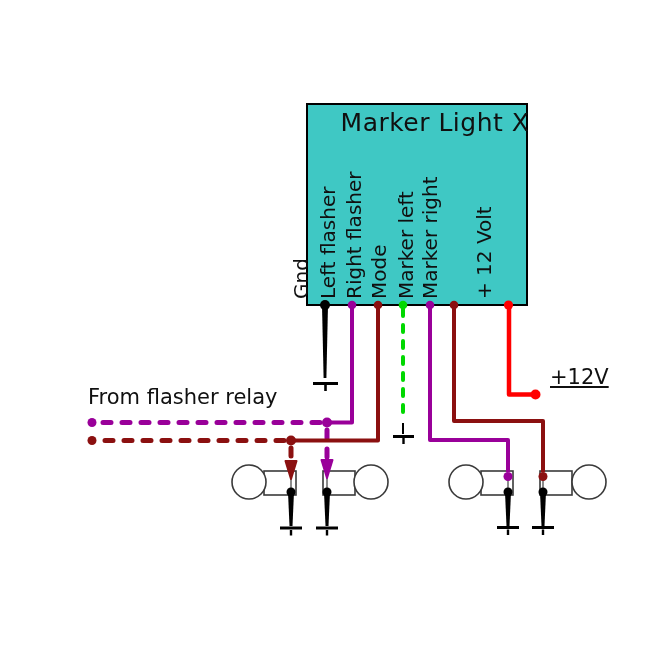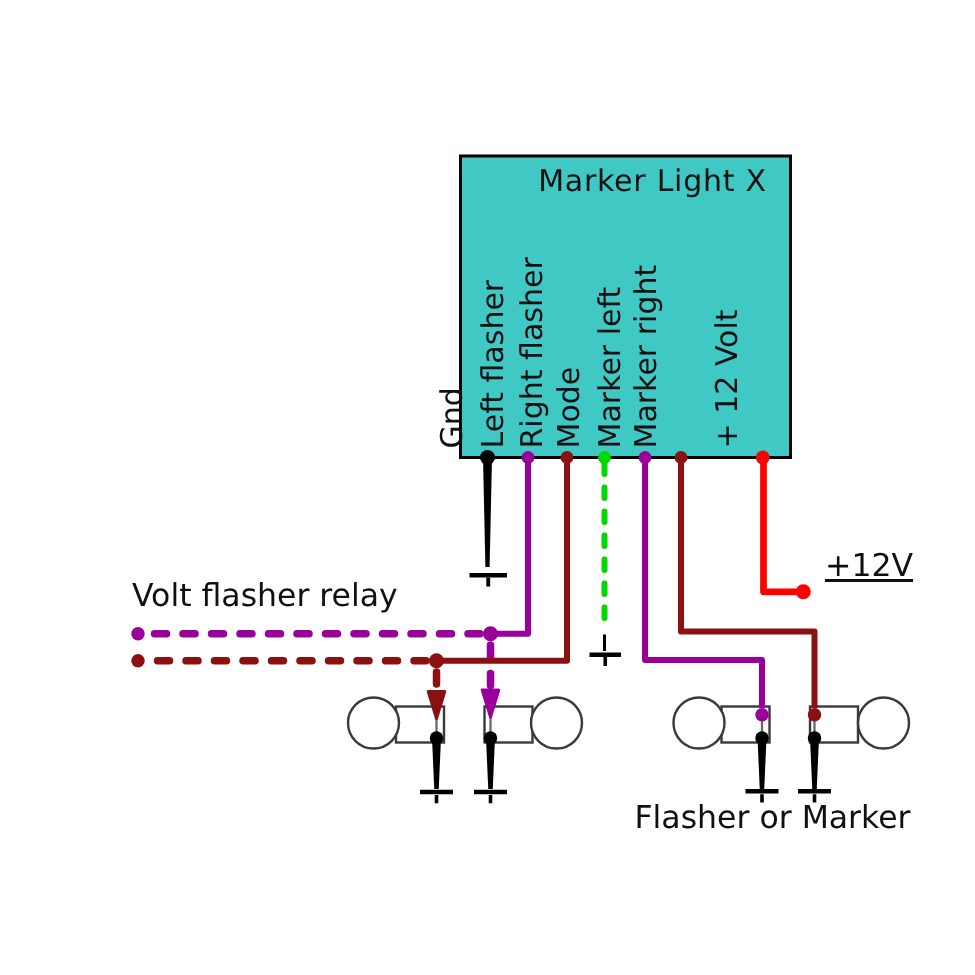--- a/index.html
+++ b/index.html
@@ -4,21 +4,21 @@
 <style>
   html,body{margin:0;padding:0;background:#fff;}
   .stage{
     position:relative;width:650px;height:650px;background:#ffffff;overflow:hidden;
     font-family:"DejaVu Sans","Liberation Sans",sans-serif;color:#101010;
   }
   .stage svg{position:absolute;left:0;top:0;}
   .txt{position:absolute;white-space:nowrap;}
   .module-title{
     position:absolute;left:307px;top:108px;width:256px;text-align:center;
-    font-size:20px;letter-spacing:0.5px;
+    font-size:25px;letter-spacing:0.5px;
   }
   .pin-label{
     position:absolute;top:275px;height:24px;line-height:24px;font-size:20px;
     white-space:nowrap;transform-origin:0 100%;transform:rotate(-90deg);
   }
   .note{font-size:21px;}
 </style>
 </head>
 <body>
 
@@ -145,16 +145,15 @@
   <div class="module-title">Marker Light X</div>
 
   <div class="pin-label" style="left:313px;">Gnd</div>
   <div class="pin-label" style="left:340px;">Left flasher</div>
   <div class="pin-label" style="left:366px;">Right flasher</div>
   <div class="pin-label" style="left:391px;">Mode</div>
   <div class="pin-label" style="left:418px;">Marker left</div>
   <div class="pin-label" style="left:442px;">Marker right</div>
   <div class="pin-label" style="left:496px;">+ 12 Volt</div>
 
-  <div class="txt note" style="left:88px;top:385px;">Volt flasher relay</div>
+  <div class="txt note" style="left:88px;top:385px;">From flasher relay</div>
   <div class="txt note" style="left:550px;top:365px;text-decoration:underline;">+12V</div>
-  <div class="txt note" style="left:423px;top:533px;">Flasher or Marker</div>
 </div>
 
 </body></html>

